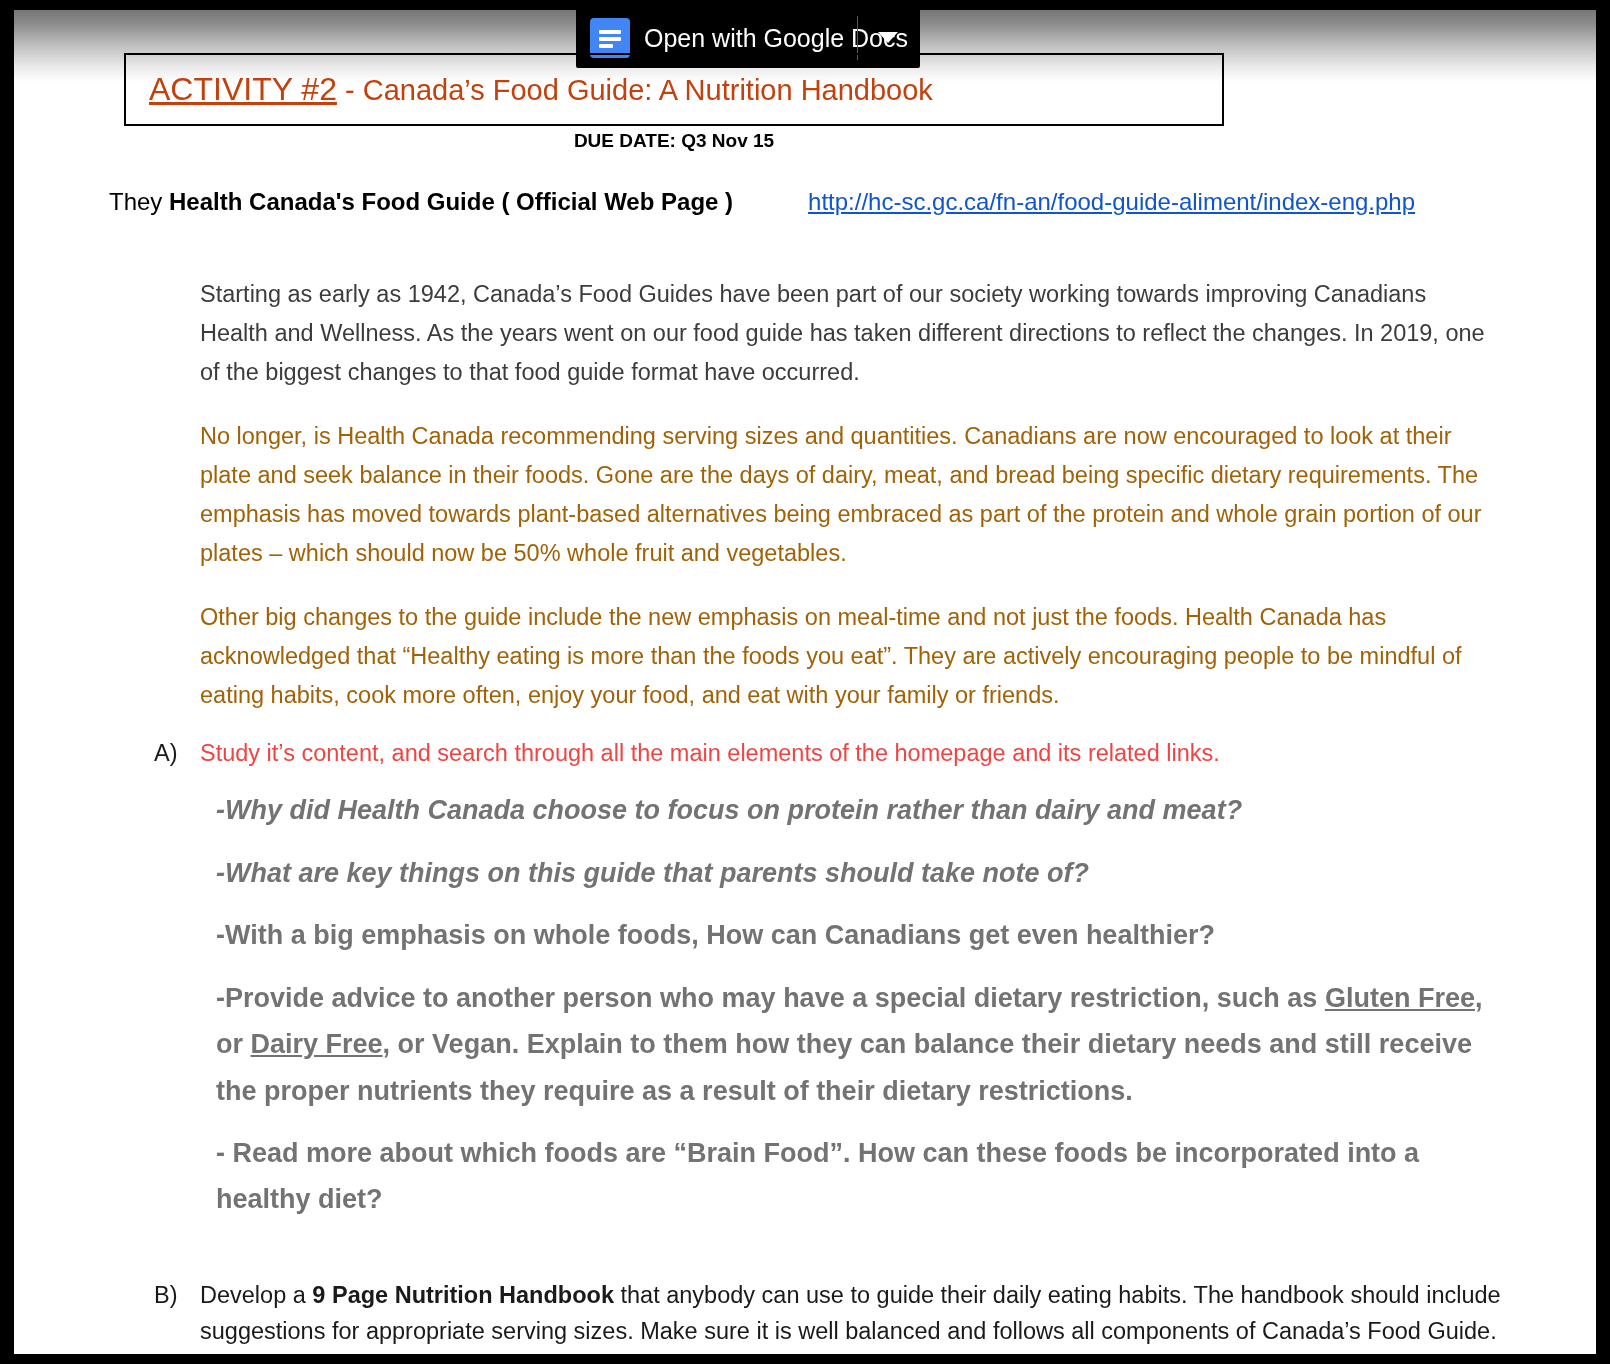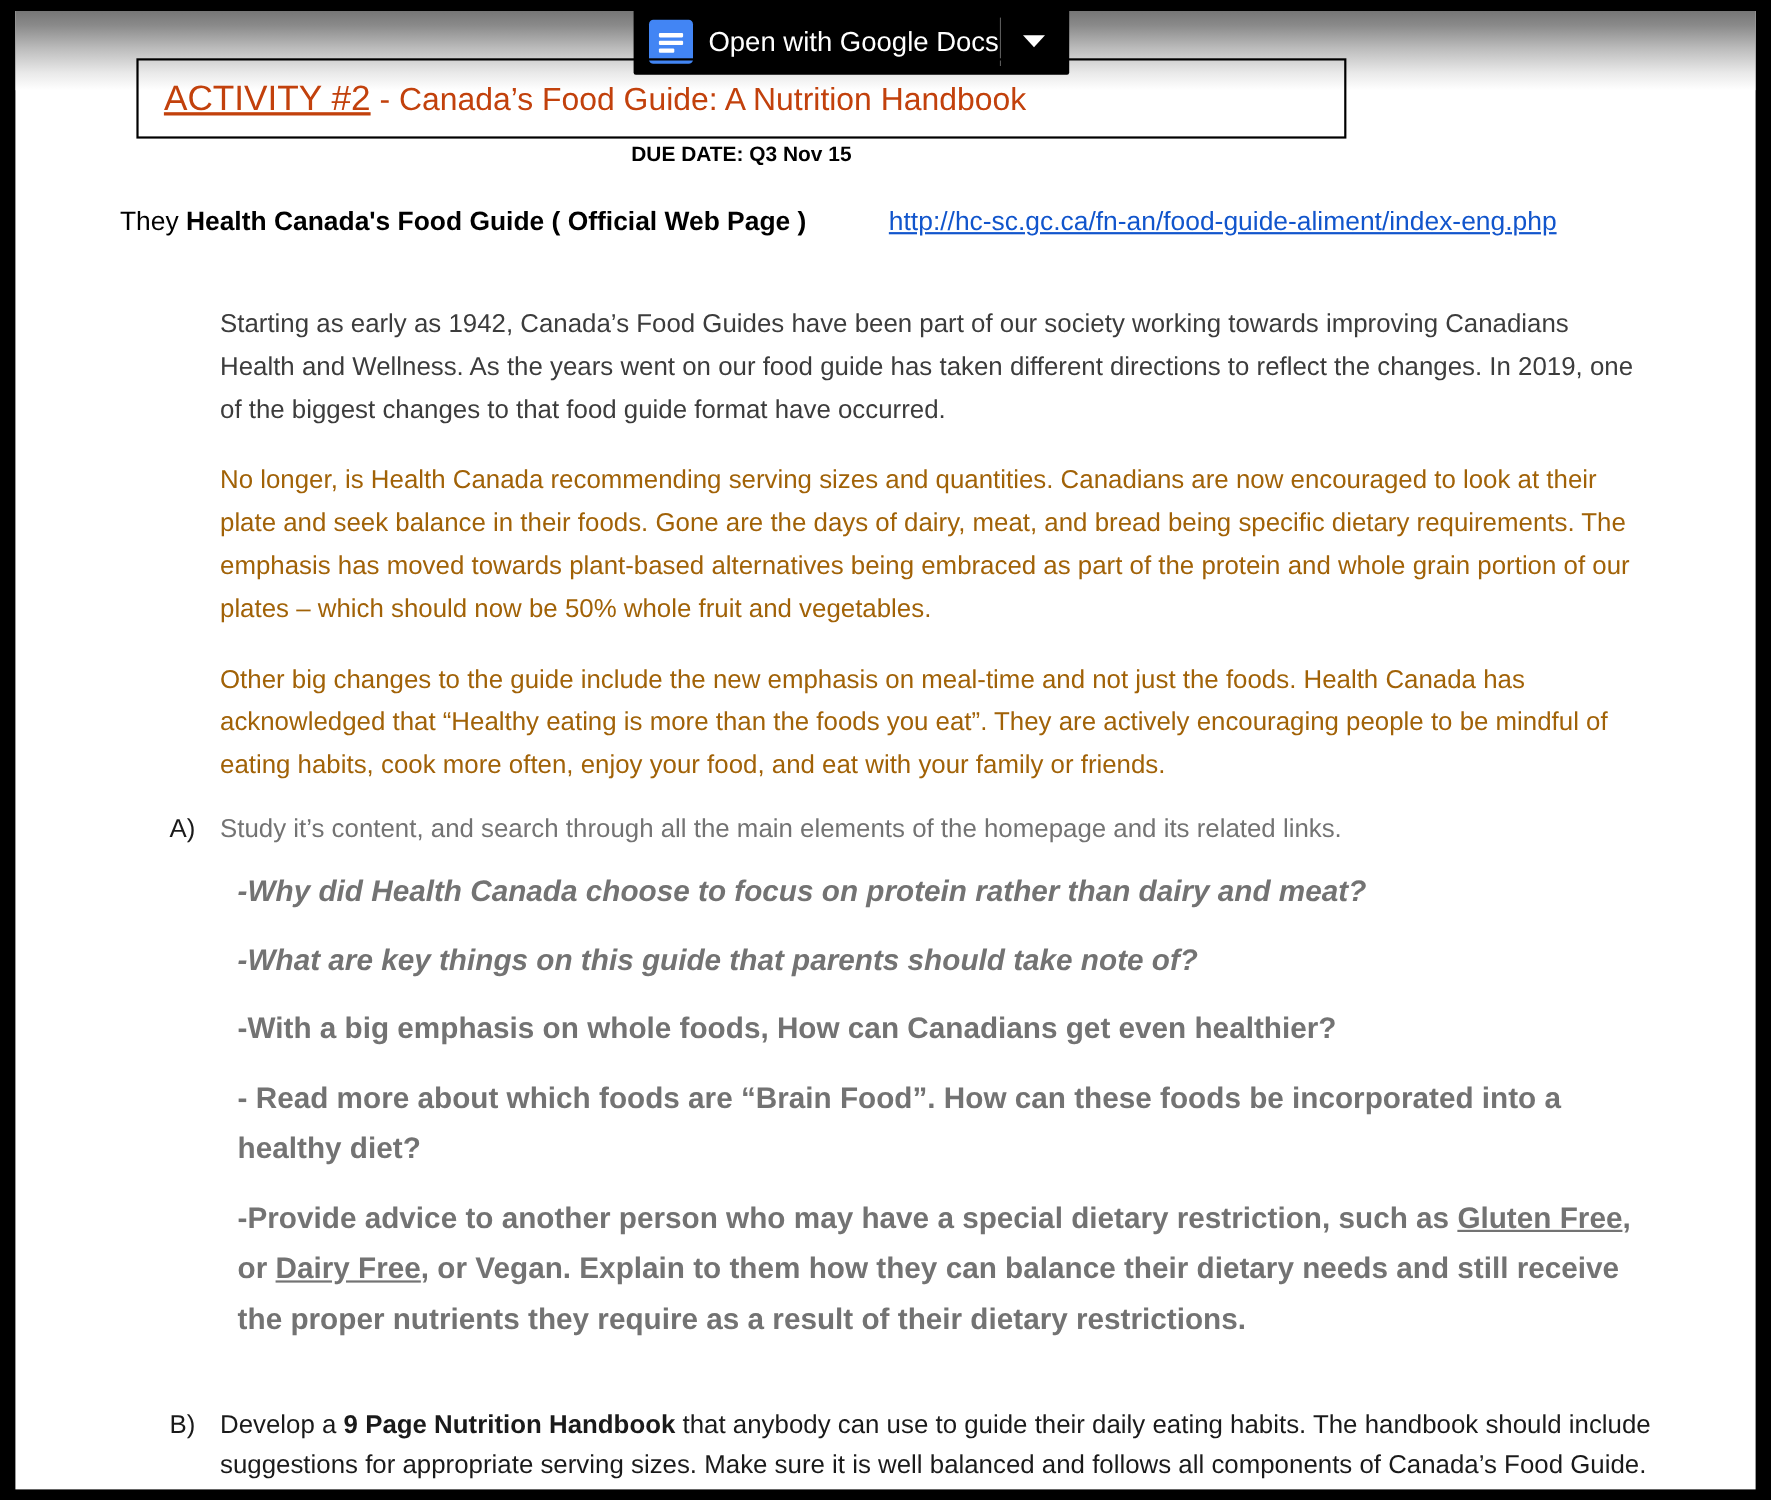--- a/index.html
+++ b/index.html
@@ -28,21 +28,21 @@
     left: 0;
     top: 0;
     width: 100%;
     height: 72px;
     background: linear-gradient(to bottom, #767676 0%, #8a8a8a 18%, #bdbdbd 48%, #e9e9e9 78%, #ffffff 100%);
   }
   .gdocs-bar {
     position: absolute;
     left: 562px;
     top: -2px;
-    width: 396px;
+    width: 344px;
     height: 60px;
     background: #000000;
     border-radius: 2px;
     display: flex;
     align-items: center;
     box-sizing: border-box;
   }
   .gdocs-icon {
     width: 40px;
     height: 40px;
@@ -169,21 +169,21 @@
     font-size: 23.5px;
     color: #1a1a1a;
     line-height: 1.55;
   }
   .item-body {
     flex: 1;
   }
   .item-lead {
     font-size: 23.5px;
     line-height: 1.55;
-    color: #737373;
+    color: #ef4444;
     margin: 0;
   }
   .sub-q {
     font-size: 27px;
     font-weight: bold;
     font-style: italic;
     line-height: 1.72;
     color: #737373;
     margin: 16px;
     font-family: "Liberation Sans", sans-serif;
@@ -239,22 +239,22 @@
 
   <div class="list">
 
     <div class="list-item">
       <div class="marker">A)</div>
       <div class="item-body">
         <p class="item-lead">Study it’s content, and search through all the main elements of the homepage and its related links.</p>
         <p class="sub-q">-Why did Health Canada choose to focus on protein rather than dairy and meat?</p>
         <p class="sub-q">-What are key things on this guide that parents should take note of?</p>
         <p class="sub-q upright">-With a big emphasis on whole foods, How can Canadians get even healthier?</p>
+        <p class="sub-q upright"><span>-Provide advice to another person who may have a special dietary restriction, such as </span><u>Gluten Free</u><span>, or </span><u>Dairy Free</u><span>, or Vegan. Explain to them how they can balance their dietary needs and still receive the proper nutrients they require as a result of their dietary restrictions.</span></p>
         <p class="sub-q upright">- Read more about which foods are “Brain Food”.  How can these foods be incorporated into a healthy diet?</p>
-        <p class="sub-q upright"><span>-Provide advice to another person who may have a special dietary restriction, such as </span><u>Gluten Free</u><span>, or </span><u>Dairy Free</u><span>, or Vegan. Explain to them how they can balance their dietary needs and still receive the proper nutrients they require as a result of their dietary restrictions.</span></p>
       </div>
     </div>
 
     <div class="spacer-b"></div>
 
     <div class="list-item">
       <div class="marker">B)</div>
       <div class="item-body">
         <p class="item-b"><span>Develop a </span><b>9 Page Nutrition Handbook</b><span> that anybody can use to guide their daily eating habits. The handbook should include suggestions for appropriate serving sizes. Make sure it is well balanced and follows all components of Canada’s Food Guide. Make sure you include daily food intake and nutritional value and calorie count.</span></p>
       </div>

